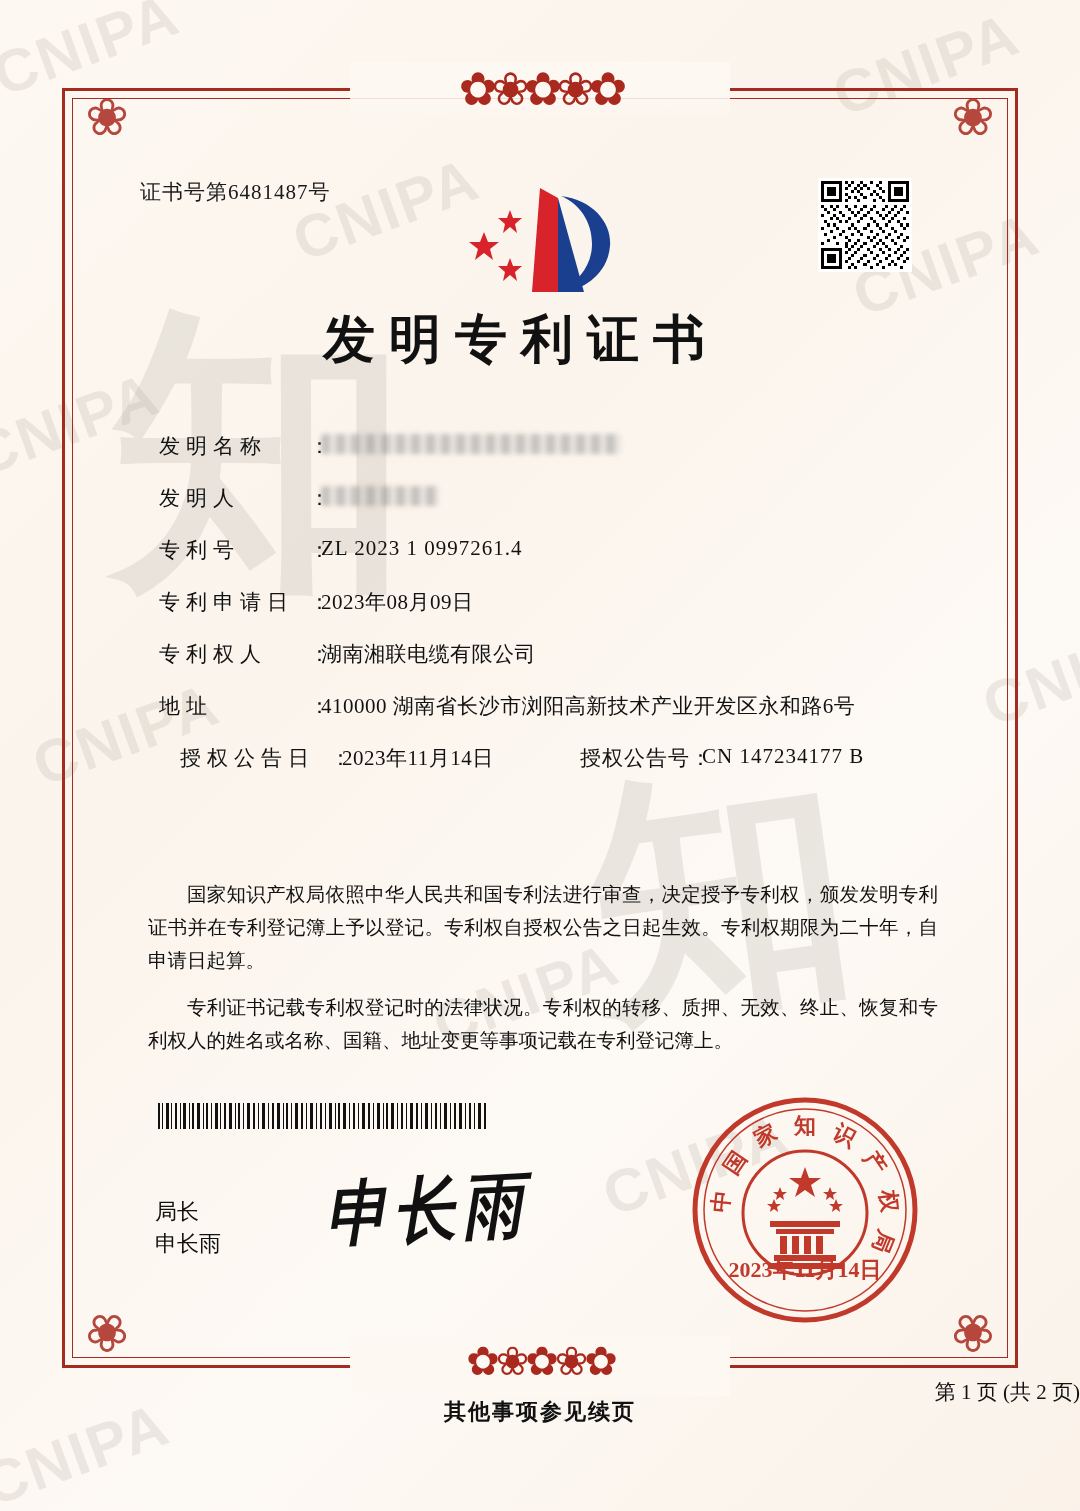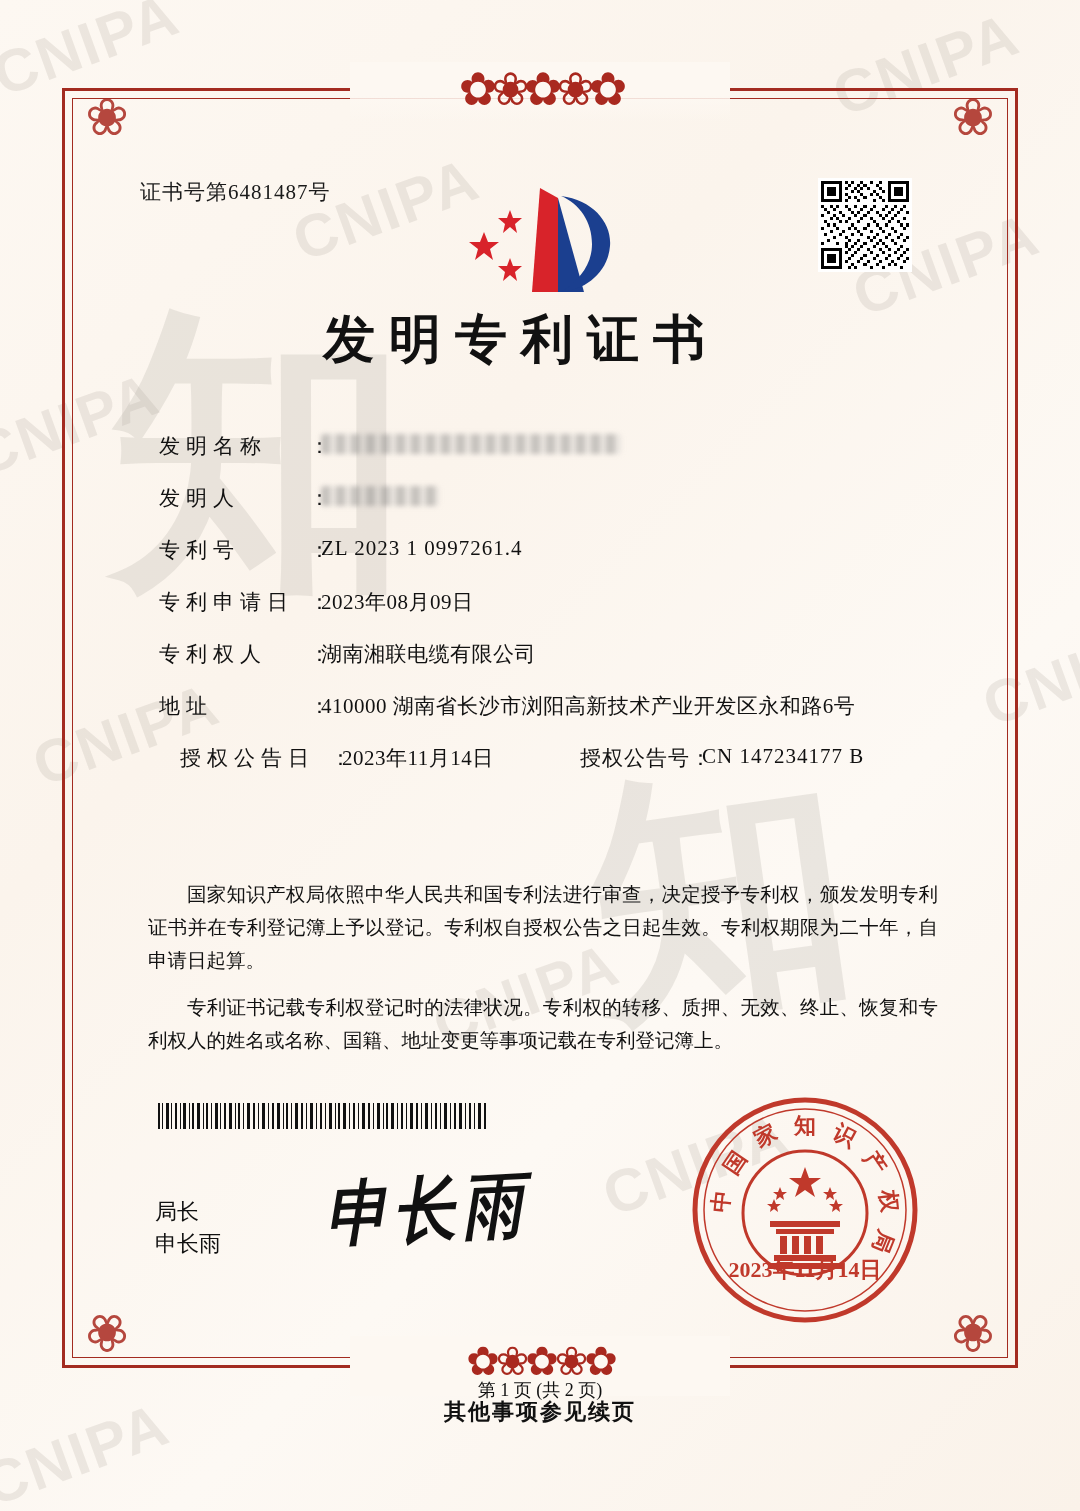--- a/index.html
+++ b/index.html
@@ -248,22 +248,22 @@
     color: #c0392b;
     font-weight: bold;
     letter-spacing: 0px;
   }
 
   .pagenum {
     position: absolute;
     left: 0;
     top: 1378px;
     width: 1080px;
-    text-align: center;
-    font-size: 18px;
+    text-align: right;
+    font-size: 21px;
     color: #111;
   }
   .footnote {
     position: absolute;
     left: 0;
     top: 1397px;
     width: 1080px;
     text-align: center;
     font-size: 22px;
     font-weight: bold;

